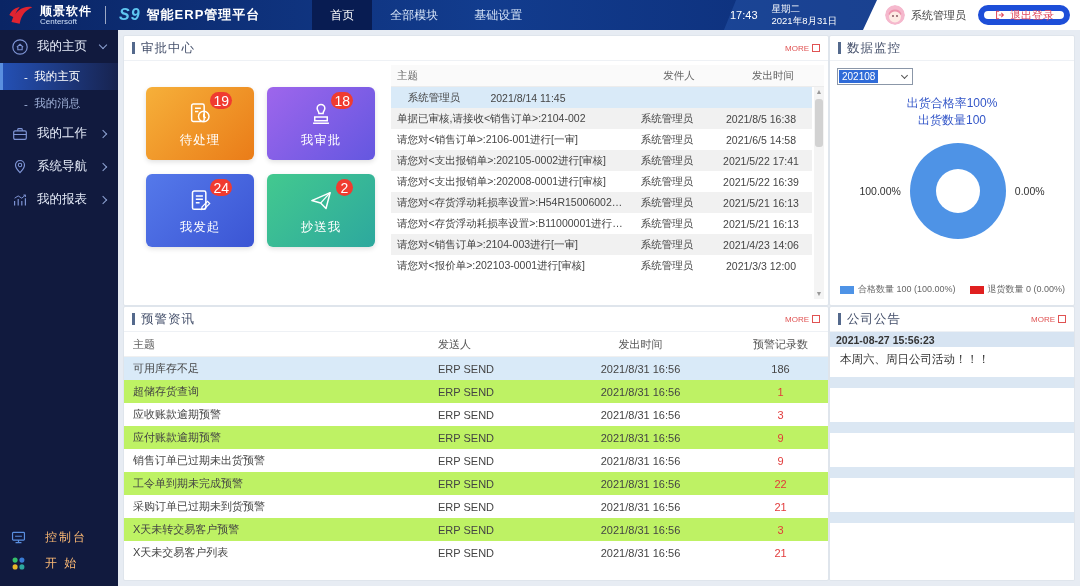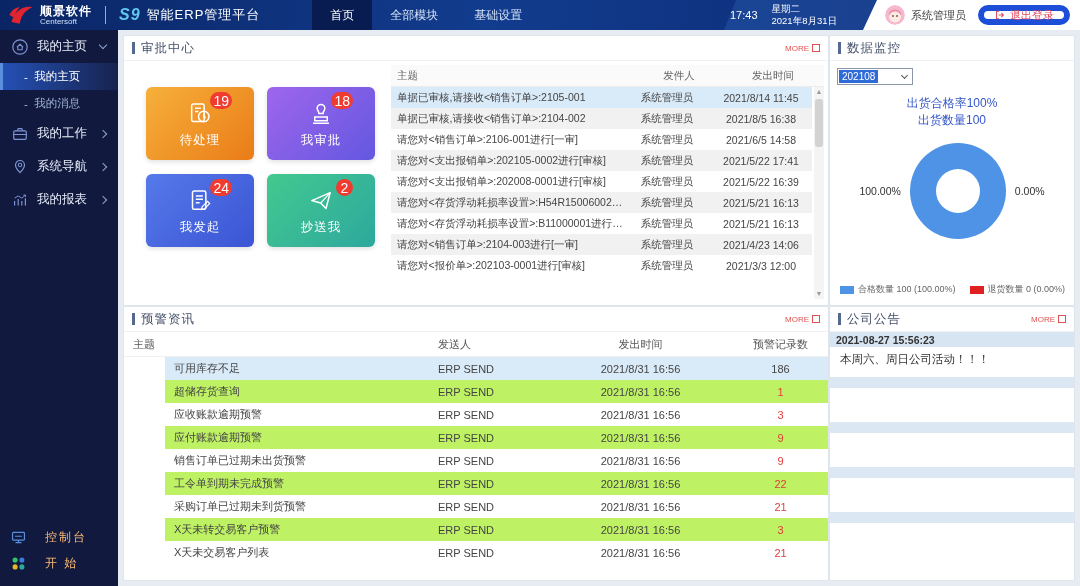--- a/index.html
+++ b/index.html
@@ -8,21 +8,21 @@
 
   
   .topbar { height:30px; flex:0 0 30px; background:linear-gradient(90deg,#0a2565 0%,#123c8e 45%,#0d2f7a 78%,#0b2a70 100%); display:flex; align-items:stretch; position:relative; color:#fff; }
   .logo-area { display:flex; align-items:center; padding-left:8px; gap:6px; }
   .logo-swoosh { width:26px; height:24px; }
   .brand { line-height:1; }
   .brand-cn { font-size:12px; font-weight:bold; letter-spacing:1px; }
   .brand-en { font-size:8px; color:#cfe0f8; margin-top:1px; }
   .logo-sep { width:1px; height:18px; background:rgba(255,255,255,.6); margin:0 7px; }
   .s9 { font-size:16px; font-weight:bold; font-style:italic; color:#5fc7f0; letter-spacing:1px; }
-  .product-name { font-size:13px; font-weight:normal; letter-spacing:1px; }
+  .product-name { font-size:13px; font-weight:bold; letter-spacing:1px; }
   .topnav { display:flex; margin-left:52px; align-items:stretch; }
   .nav-item { padding:0 18px; display:flex; align-items:center; font-size:12px; color:#d6e4f8; cursor:pointer; }
   .nav-item.active { background:#081c52; color:#fff; }
   .top-light { position:absolute; right:130px; top:0; height:30px; width:220px; background:rgba(47,98,185,.38); transform:skewX(-22deg); }
   .top-right { margin-left:auto; display:flex; align-items:center; position:relative; }
   .time { font-size:11px; margin-right:14px; position:relative; z-index:1; }
   .datewrap { font-size:9.5px; line-height:12px; margin-right:26px; position:relative; z-index:1; }
   .user-wedge { height:30px; background:#fff; display:flex; align-items:center; padding:0 10px 0 22px; clip-path:polygon(14px 0,100% 0,100% 100%,0 100%); gap:6px; }
   .avatar { width:20px; height:20px; border-radius:50%; overflow:hidden; flex:0 0 20px; }
   .username { color:#444; font-size:11px; }
@@ -93,21 +93,21 @@
   .donut::after { content:""; position:absolute; inset:26px; background:#fff; border-radius:50%; }
   .legend { position:absolute; left:10px; bottom:9px; display:flex; gap:14px; align-items:center; }
   .legend-item { display:flex; align-items:center; gap:4px; font-size:9px; color:#666; }
   .sw { width:14px; height:8px; display:inline-block; }
   .sw-blue { background:#4e93e6; }
   .sw-red { background:#e02020; }
 
   
   .al-head { display:flex; align-items:center; height:25px; color:#555; font-size:11px; border-bottom:1px solid #f0f0f0; }
   .al-body { flex:1; }
-  .alrow { display:flex; align-items:center; height:23px; font-size:11px; color:#444; cursor:pointer;margin-left:41px; }
+  .alrow { display:flex; align-items:center; height:23px; font-size:11px; color:#444; cursor:pointer; }
   .al-body div.alrow:nth-of-type(1) { background:#d9eaf8; }
   .al-body div.alrow:nth-of-type(2n) { background:#bef264; }
   .al-subj { flex:1; padding-left:9px; white-space:nowrap; overflow:hidden; }
   .al-sender { width:110px; }
   .al-time { width:185px; text-align:center; }
   .al-count { width:95px; text-align:center; }
   .al-body .al-count { color:#e23b3b; }
   .al-body div.alrow:nth-of-type(1) .al-count { color:#444; }
 
   
@@ -292,21 +292,20 @@
           <div class="ap-table">
             <div class="ap-head">
               <span class="ap-subj">主题</span>
               <span class="ap-sender">发件人</span>
               <span class="ap-time">发出时间</span>
             </div>
             <div class="ap-scroll">
               <div class="ap-body">
 
                   <div class="arow">
-                    <span class="ap-subj">单据已审核,请接收&lt;销售订单&gt;:2105-001</span>
                     <span class="ap-sender">系统管理员</span>
                     <span class="ap-time">2021/8/14 11:45</span>
                   </div>
 
                   <div class="arow">
                     <span class="ap-subj">单据已审核,请接收&lt;销售订单&gt;:2104-002</span>
                     <span class="ap-sender">系统管理员</span>
                     <span class="ap-time">2021/8/5 16:38</span>
                   </div>
 

